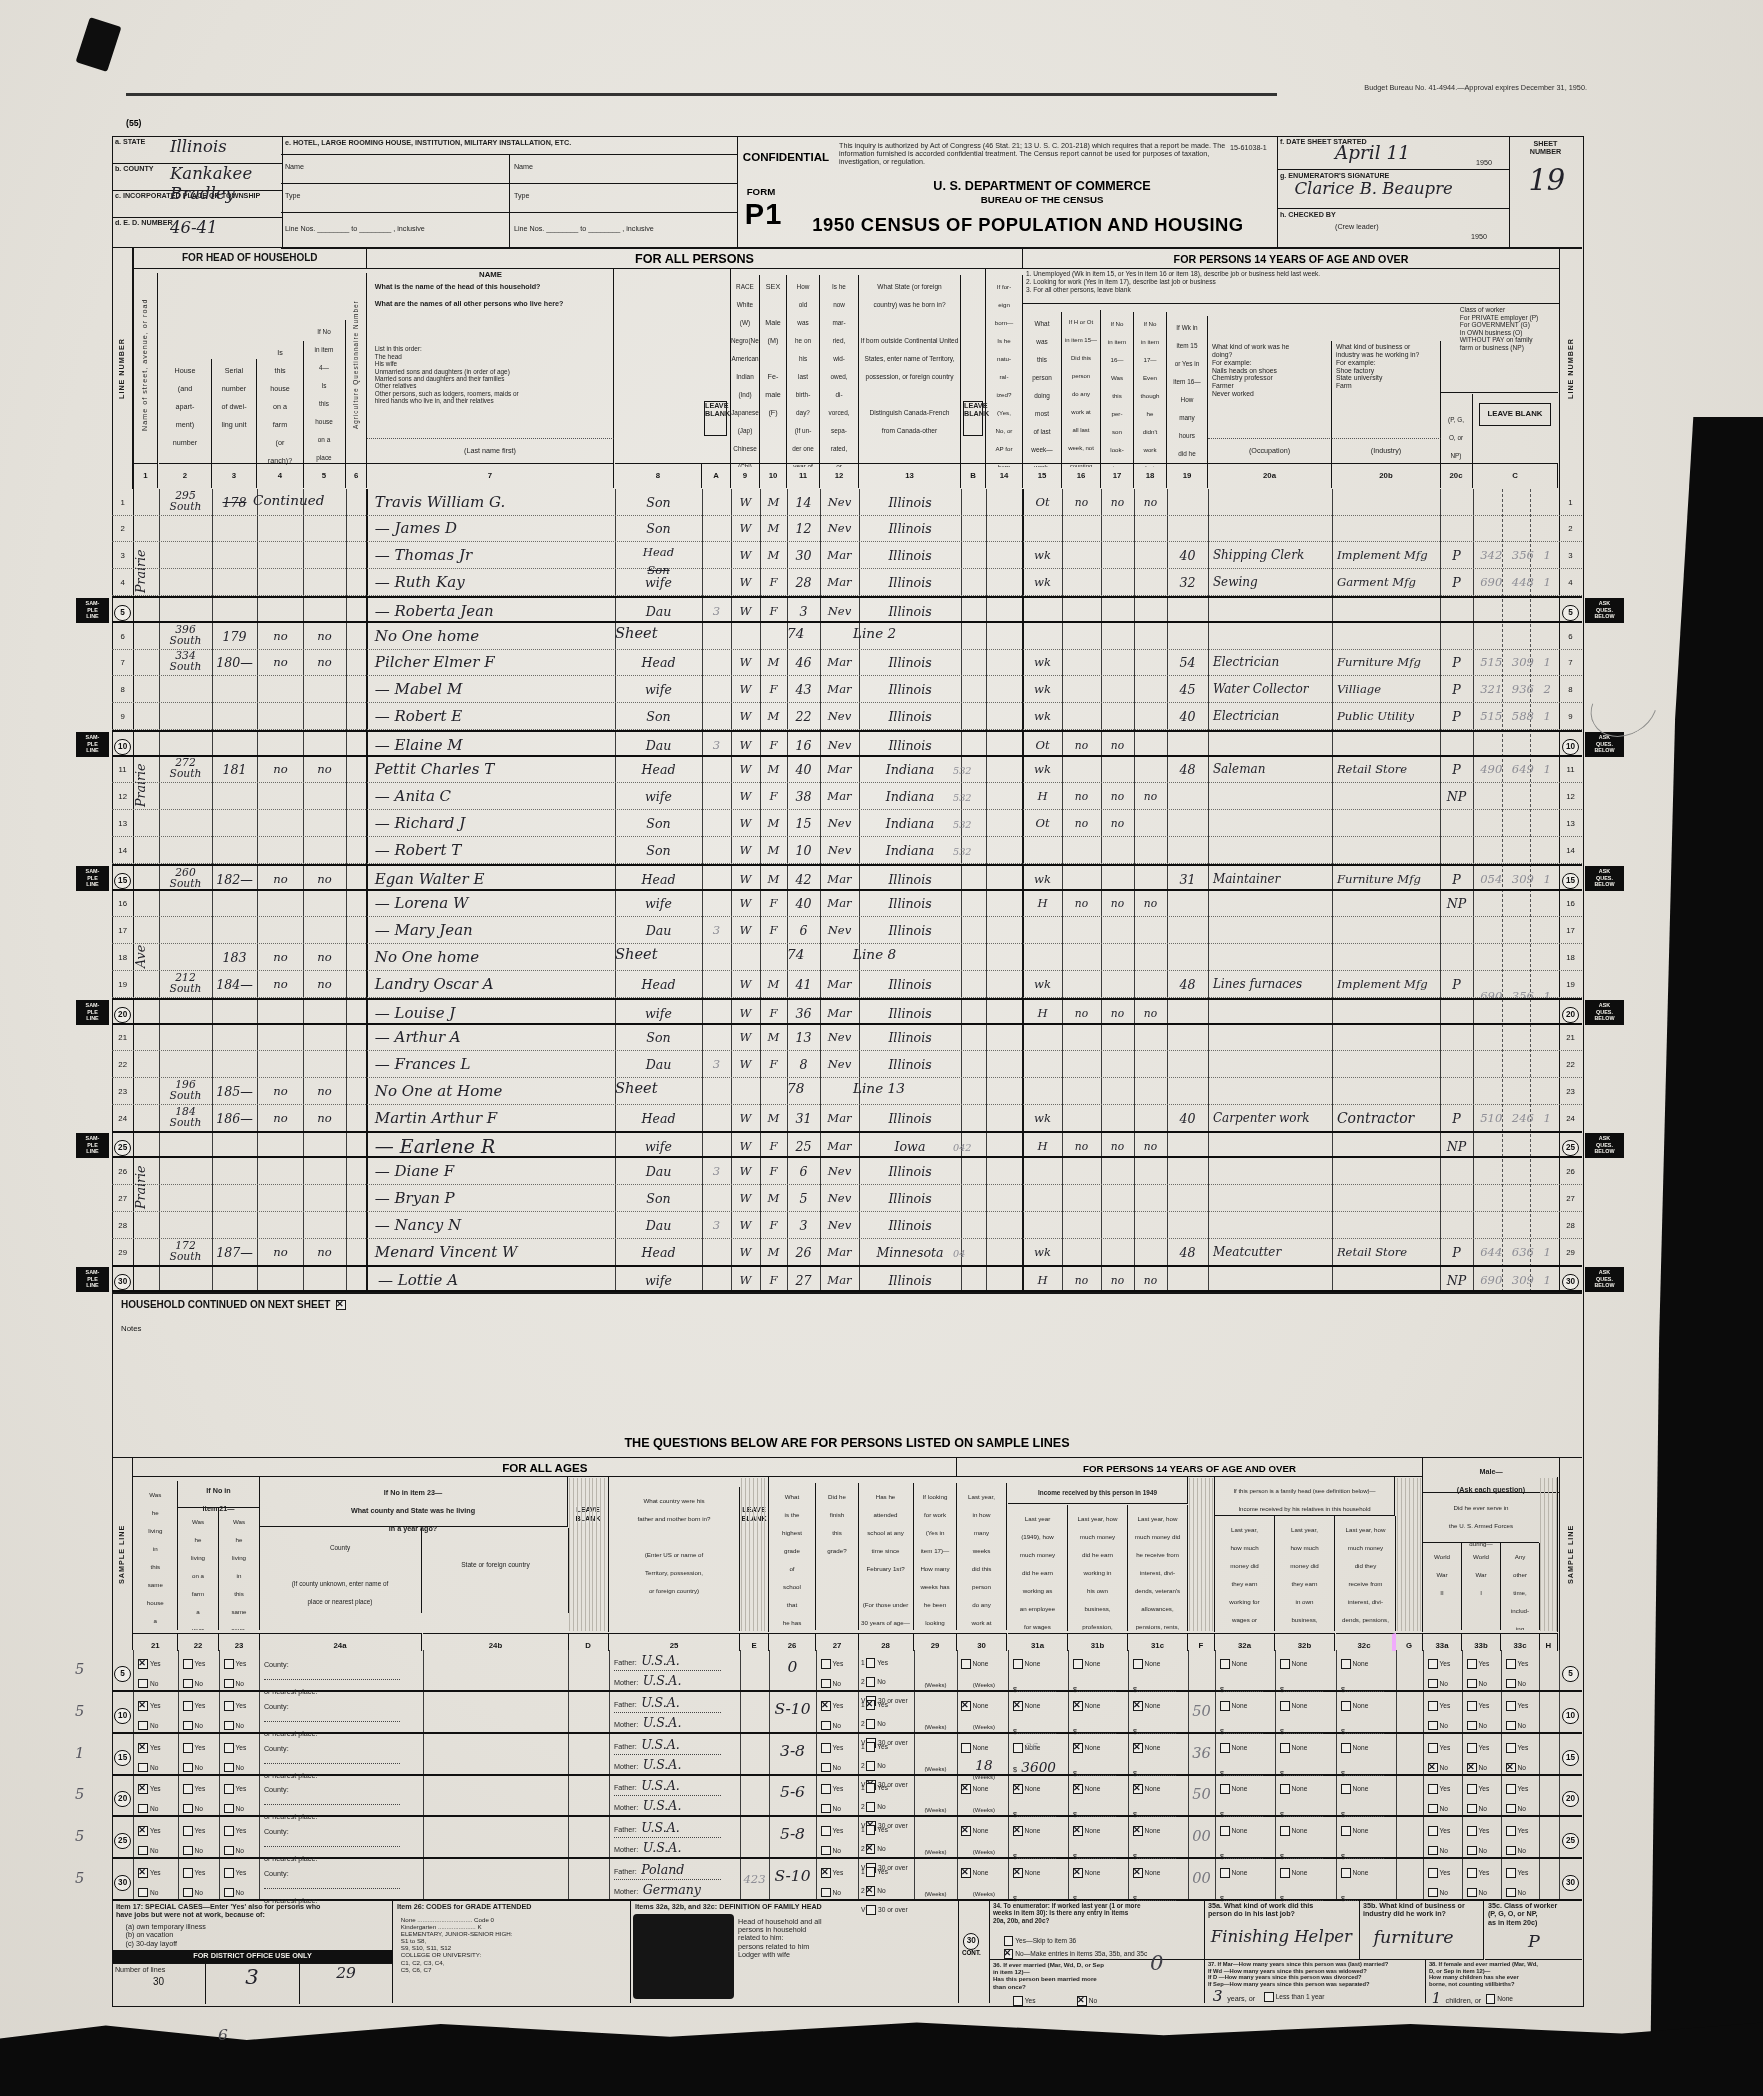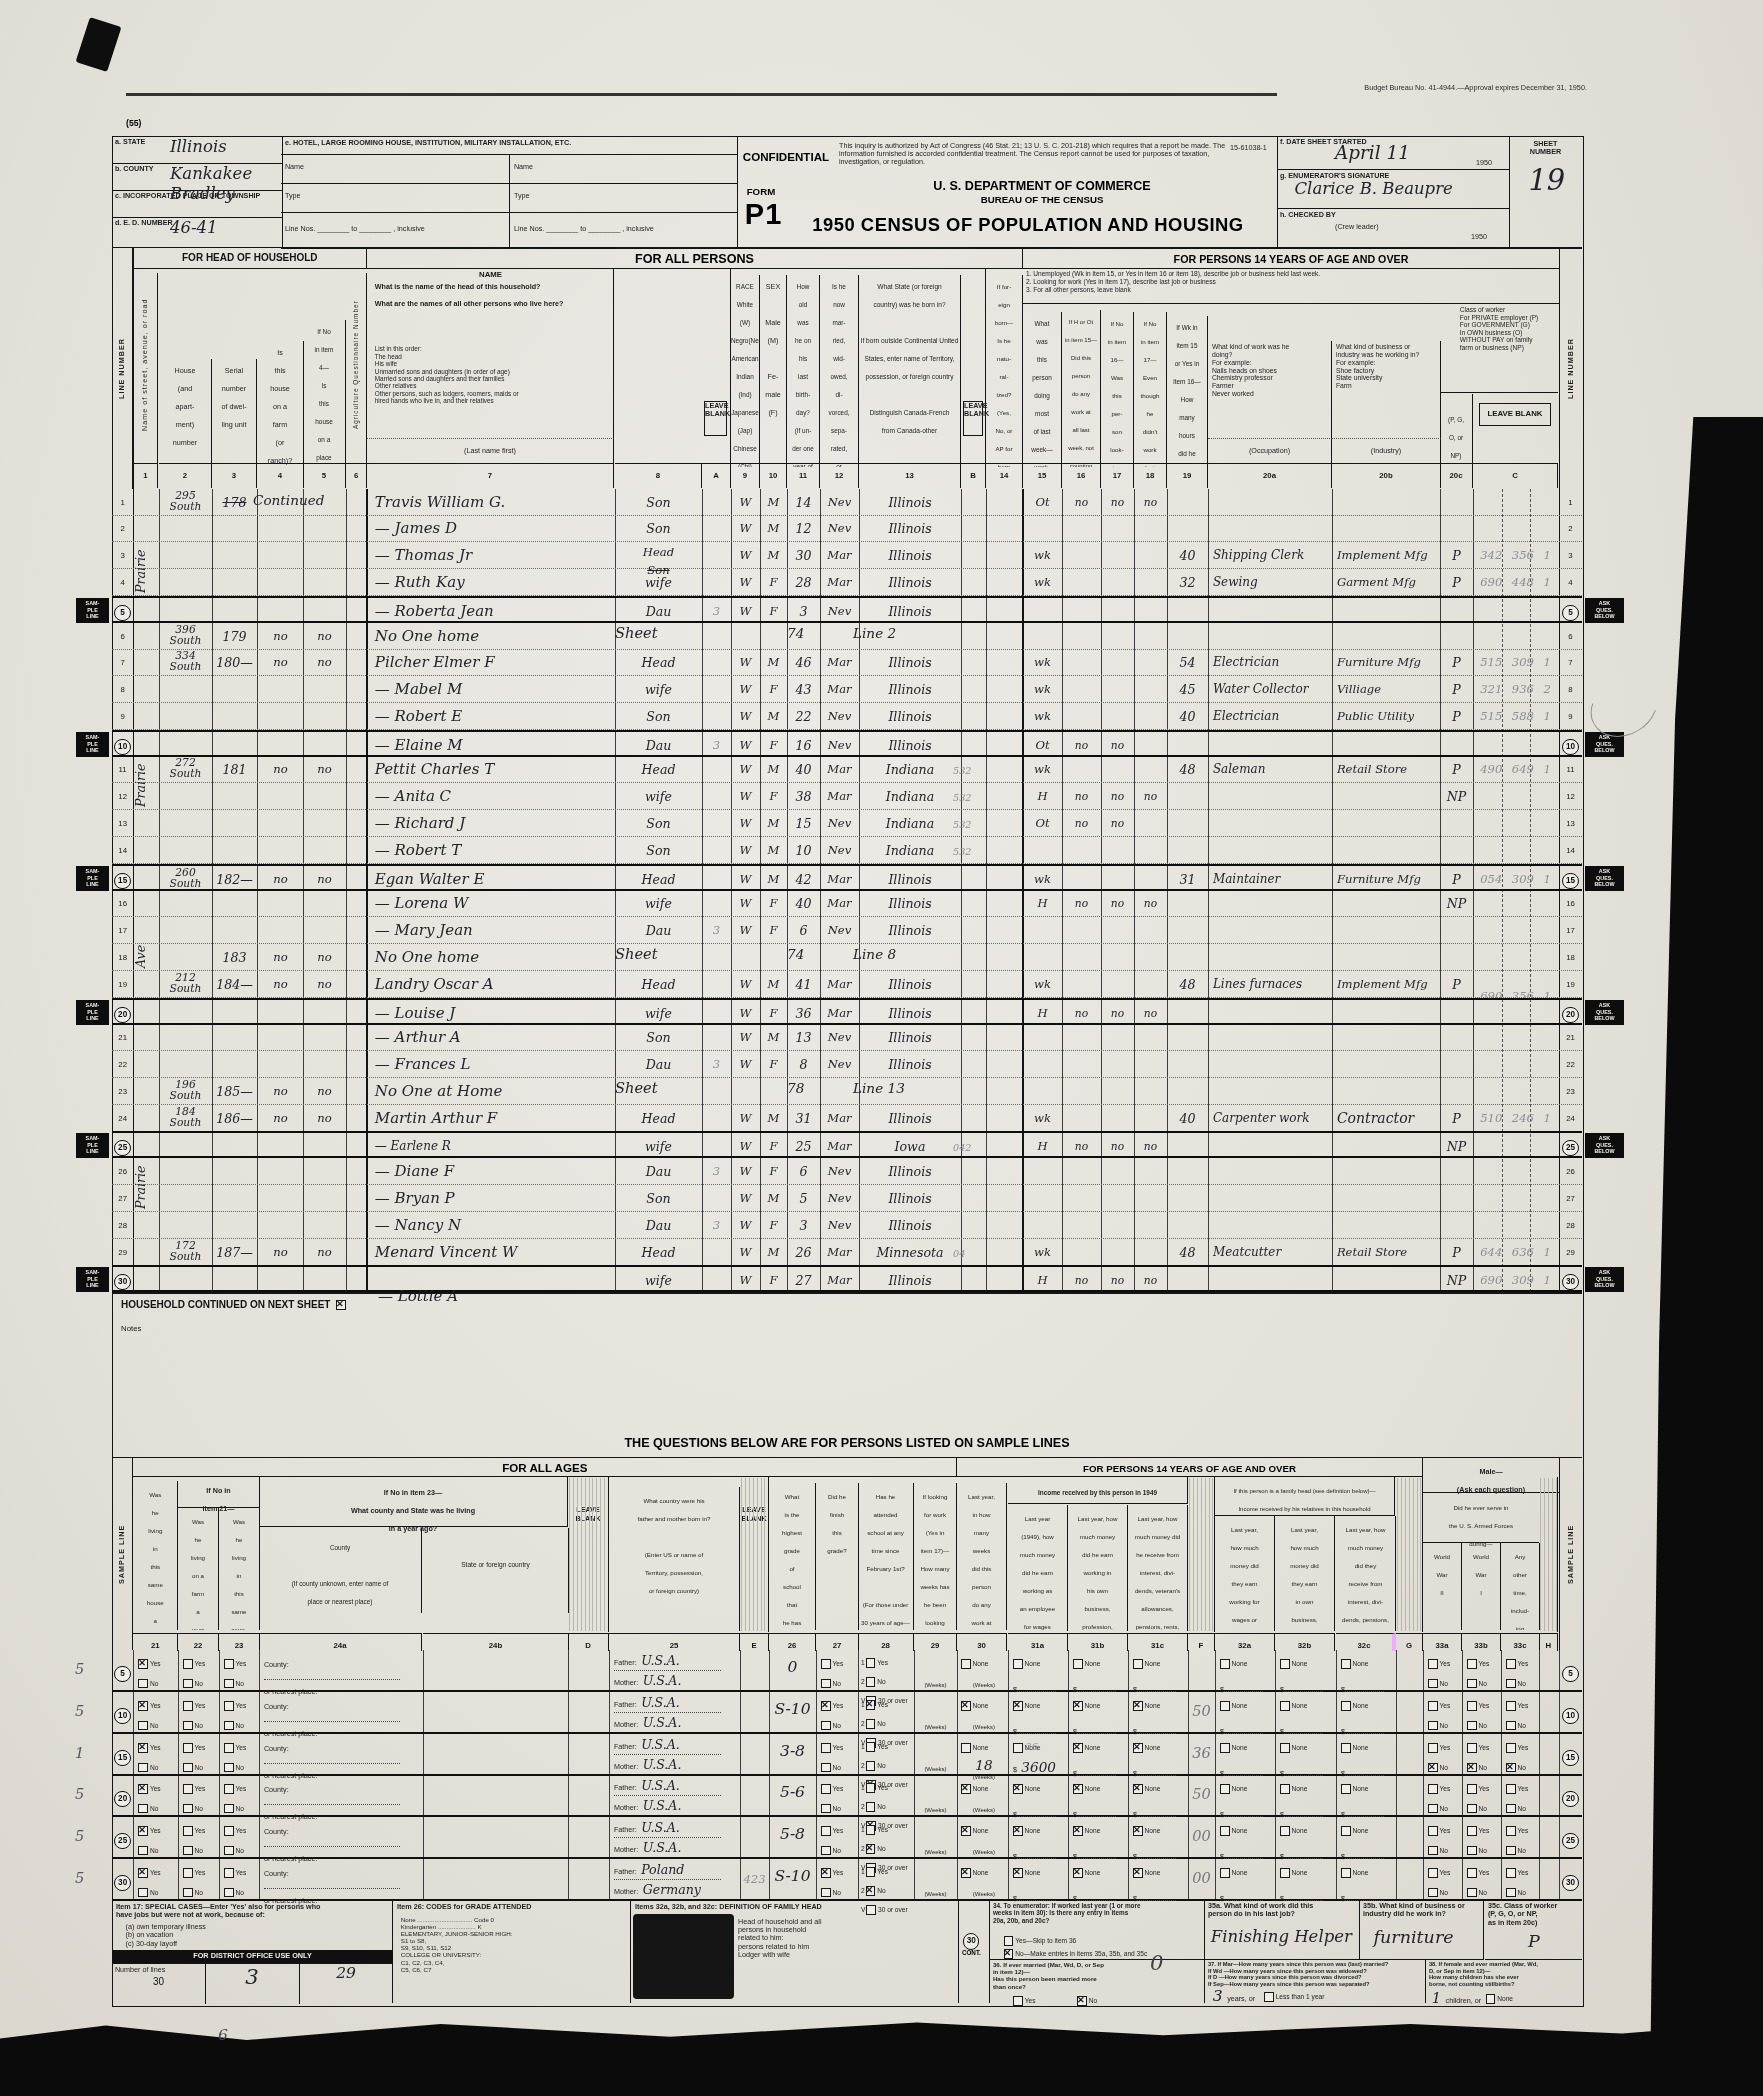--- a/index.html
+++ b/index.html
@@ -796,21 +796,21 @@
         <div class="abs" style="left:1096px;top:0;width:124px;height:27px;overflow:visible;text-align:center;text-align:left;padding-left:4.9px;"><span class="hw" style="font-size:12px;line-height:27px;">Carpenter work</span></div>
         <div class="abs" style="left:1220px;top:0;width:109px;height:27px;overflow:visible;text-align:center;text-align:left;padding-left:4.9px;"><span class="hw" style="font-size:14px;line-height:27px;">Contractor</span></div>
         <div class="abs" style="left:1328px;top:0;width:33px;height:27px;overflow:visible;text-align:center;"><span class="hw" style="font-size:12.6px;line-height:27px;">P</span></div>
         <div class="abs" style="left:1361px;top:0;width:85px;height:27px;overflow:visible;text-align:center;"><span class="hw" style="font-size:11.6px;line-height:27px;word-spacing:5.8px;color:#8e8e96;">510 246 1</span></div>
       </div>
       <div class="abs" style="left:0;top:883px;width:1470px;height:27px;border-top:2.9px solid #0d0d0d;border-bottom:2.9px solid #0d0d0d;box-sizing:border-box;">
         <div class="abs" style="left:0px;top:0;width:21.3px;height:27px;overflow:visible;text-align:center;padding-top:2.9px;"><span class="circ">25</span></div>
         <div class="abs" style="left:1447px;top:0;width:23px;height:27px;overflow:visible;text-align:center;padding-top:2.9px;"><span class="circ">25</span></div>
         <div class="abs blk" style="left:-36px;top:0px;width:33px;height:23px;padding-top:1.9px;">SAM-<br>PLE<br>LINE</div>
         <div class="abs blk" style="left:1473px;top:0px;width:39px;height:23px;padding-top:1.9px;">ASK<br>QUES.<br>BELOW</div>
-        <div class="abs" style="left:255px;top:0;width:247px;height:27px;overflow:visible;text-align:center;text-align:left;padding-left:7.8px;"><span class="hw" style="font-size:12px;line-height:27px;">— Earlene R</span></div>
+        <div class="abs" style="left:255px;top:0;width:247px;height:27px;overflow:visible;text-align:center;text-align:left;padding-left:7.8px;"><span class="hw" style="font-size:19px;line-height:27px;">— Earlene R</span></div>
         <div class="abs" style="left:503px;top:0;width:87px;height:27px;overflow:visible;text-align:center;"><span class="hw" style="font-size:12.6px;line-height:27px;">wife</span></div>
         <div class="abs" style="left:619px;top:0;width:29px;height:27px;overflow:visible;text-align:center;"><span class="hw" style="font-size:11.6px;line-height:27px;">W</span></div>
         <div class="abs" style="left:648px;top:0;width:27px;height:27px;overflow:visible;text-align:center;"><span class="hw" style="font-size:11.6px;line-height:27px;">F</span></div>
         <div class="abs" style="left:675px;top:0;width:33px;height:27px;overflow:visible;text-align:center;"><span class="hw" style="font-size:12.6px;line-height:27px;">25</span></div>
         <div class="abs" style="left:708px;top:0;width:39px;height:27px;overflow:visible;text-align:center;"><span class="hw" style="font-size:11.6px;line-height:27px;">Mar</span></div>
         <div class="abs" style="left:747px;top:0;width:102px;height:27px;overflow:visible;text-align:center;"><span class="hw" style="font-size:12.6px;line-height:27px;">Iowa</span></div>
         <div class="abs" style="left:841px;top:3.9px;"><span class="hw" style="font-size:9.7px;color:#8e8e96;">042</span></div>
         <div class="abs" style="left:911px;top:0;width:39px;height:27px;overflow:visible;text-align:center;"><span class="hw" style="font-size:11.6px;line-height:27px;">H</span></div>
         <div class="abs" style="left:950px;top:0;width:39px;height:27px;overflow:visible;text-align:center;"><span class="hw" style="font-size:10.7px;line-height:27px;">no</span></div>
         <div class="abs" style="left:989px;top:0;width:33px;height:27px;overflow:visible;text-align:center;"><span class="hw" style="font-size:10.7px;line-height:27px;">no</span></div>
@@ -872,21 +872,21 @@
         <div class="abs" style="left:1096px;top:0;width:124px;height:27px;overflow:visible;text-align:center;text-align:left;padding-left:4.9px;"><span class="hw" style="font-size:12px;line-height:27px;">Meatcutter</span></div>
         <div class="abs" style="left:1220px;top:0;width:109px;height:27px;overflow:visible;text-align:center;text-align:left;padding-left:4.9px;"><span class="hw" style="font-size:11.6px;line-height:27px;">Retail Store</span></div>
         <div class="abs" style="left:1328px;top:0;width:33px;height:27px;overflow:visible;text-align:center;"><span class="hw" style="font-size:12.6px;line-height:27px;">P</span></div>
         <div class="abs" style="left:1361px;top:0;width:85px;height:27px;overflow:visible;text-align:center;"><span class="hw" style="font-size:11.6px;line-height:27px;word-spacing:5.8px;color:#8e8e96;">644 636 1</span></div>
       </div>
       <div class="abs" style="left:0;top:1017px;width:1470px;height:27px;border-top:2.9px solid #0d0d0d;border-bottom:2.9px solid #0d0d0d;box-sizing:border-box;">
         <div class="abs" style="left:0px;top:0;width:21.3px;height:27px;overflow:visible;text-align:center;padding-top:2.9px;"><span class="circ">30</span></div>
         <div class="abs" style="left:1447px;top:0;width:23px;height:27px;overflow:visible;text-align:center;padding-top:2.9px;"><span class="circ">30</span></div>
         <div class="abs blk" style="left:-36px;top:0px;width:33px;height:23px;padding-top:1.9px;">SAM-<br>PLE<br>LINE</div>
         <div class="abs blk" style="left:1473px;top:0px;width:39px;height:23px;padding-top:1.9px;">ASK<br>QUES.<br>BELOW</div>
-        <div class="abs" style="left:255px;top:16px;width:247px;height:38px;overflow:visible;text-align:center;text-align:left;padding-left:11px;"><span class="hw" style="font-size:15px;line-height:27px;">— Lottie A</span></div>
+        <div class="abs" style="left:255px;top:0;width:247px;height:38px;overflow:visible;text-align:center;text-align:left;padding-left:11px;"><span class="hw" style="font-size:15px;line-height:27px;">— Lottie A</span></div>
         <div class="abs" style="left:503px;top:0;width:87px;height:27px;overflow:visible;text-align:center;"><span class="hw" style="font-size:12.6px;line-height:27px;">wife</span></div>
         <div class="abs" style="left:619px;top:0;width:29px;height:27px;overflow:visible;text-align:center;"><span class="hw" style="font-size:11.6px;line-height:27px;">W</span></div>
         <div class="abs" style="left:648px;top:0;width:27px;height:27px;overflow:visible;text-align:center;"><span class="hw" style="font-size:11.6px;line-height:27px;">F</span></div>
         <div class="abs" style="left:675px;top:0;width:33px;height:27px;overflow:visible;text-align:center;"><span class="hw" style="font-size:12.6px;line-height:27px;">27</span></div>
         <div class="abs" style="left:708px;top:0;width:39px;height:27px;overflow:visible;text-align:center;"><span class="hw" style="font-size:11.6px;line-height:27px;">Mar</span></div>
         <div class="abs" style="left:747px;top:0;width:102px;height:27px;overflow:visible;text-align:center;"><span class="hw" style="font-size:12.6px;line-height:27px;">Illinois</span></div>
         <div class="abs" style="left:911px;top:0;width:39px;height:27px;overflow:visible;text-align:center;"><span class="hw" style="font-size:11.6px;line-height:27px;">H</span></div>
         <div class="abs" style="left:950px;top:0;width:39px;height:27px;overflow:visible;text-align:center;"><span class="hw" style="font-size:10.7px;line-height:27px;">no</span></div>
         <div class="abs" style="left:989px;top:0;width:33px;height:27px;overflow:visible;text-align:center;"><span class="hw" style="font-size:10.7px;line-height:27px;">no</span></div>
         <div class="abs" style="left:1022px;top:0;width:33px;height:27px;overflow:visible;text-align:center;"><span class="hw" style="font-size:10.7px;line-height:27px;">no</span></div>

